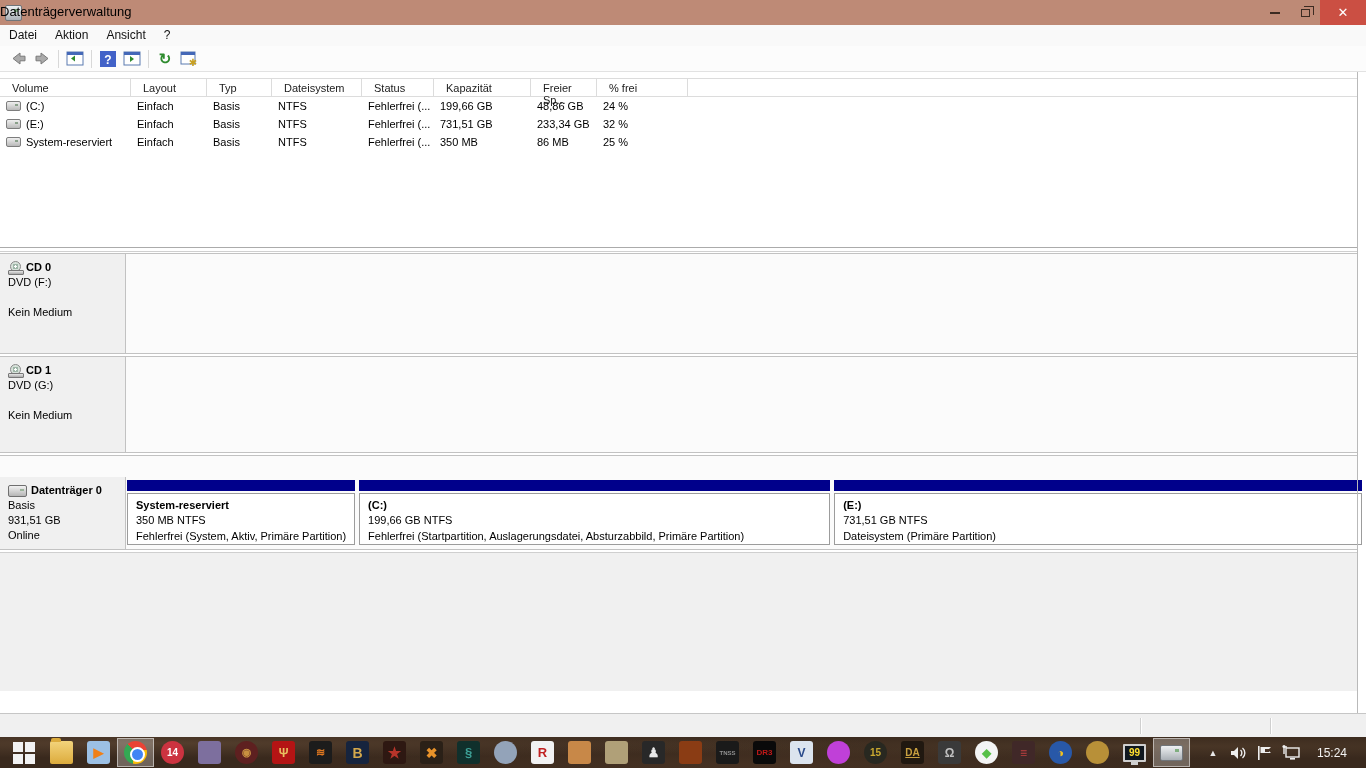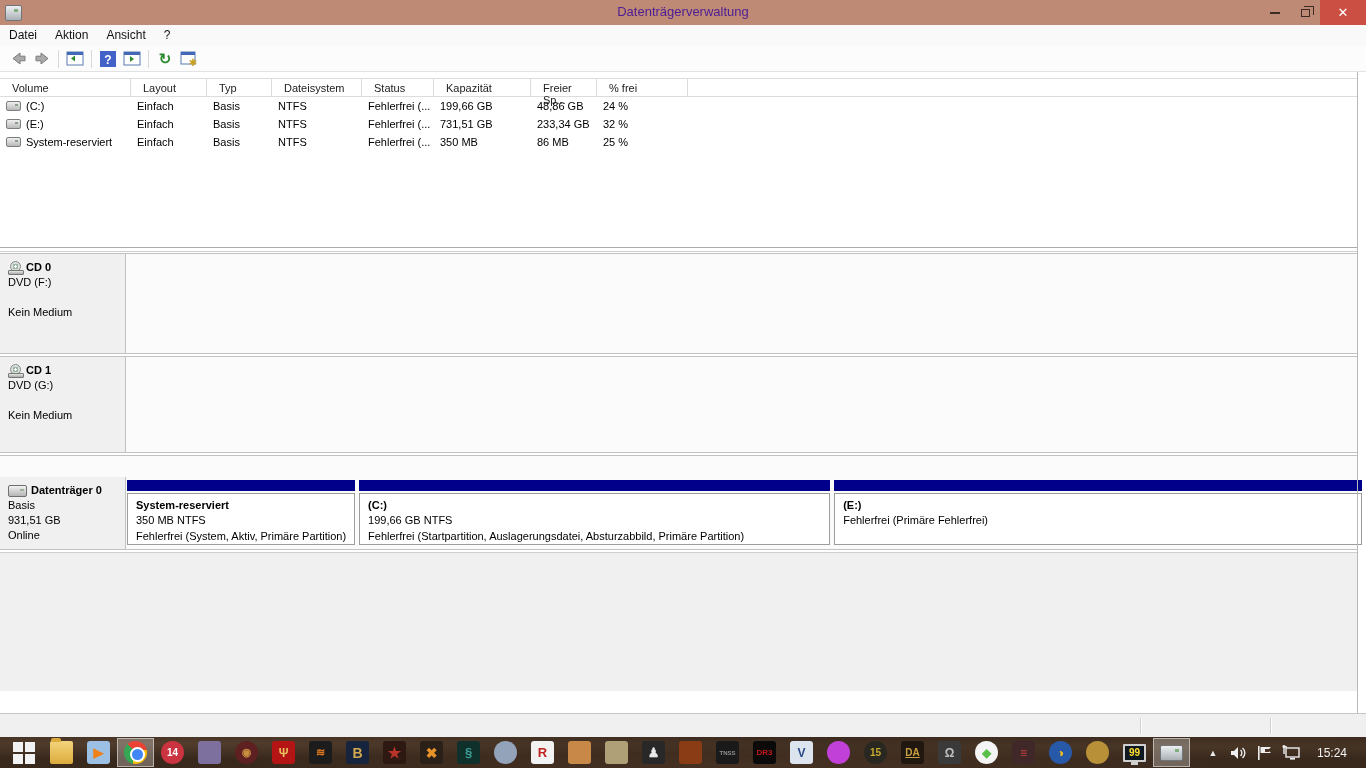--- a/index.html
+++ b/index.html
@@ -6,22 +6,22 @@
   html,body { width:1366px; height:768px; overflow:hidden; background:#2a2019;
               font-family:"Liberation Sans", sans-serif; }
   #stage { position:relative; width:1366px; height:768px; }
 
   
   #window { position:absolute; left:0; top:0; width:1366px; height:737px; background:#ffffff; }
 
   .titlebar { position:absolute; left:0; top:0; width:100%; height:25px; background:#be8a76;
               display:flex; align-items:center; }
   .titlebar .app-ic { margin-left:5px; }
-  .title-text { position:absolute; left:0; right:0; top:4px; text-align:center;
-                font-size:13px; color:#4c1d95; }
+  .title-text { position:absolute; left:0; right:0; top:4px; text-align:left;
+                font-size:13px; color:#000000; }
   .win-controls { position:absolute; right:0; top:0; height:25px; display:flex; }
   .wc { width:30px; height:25px; display:flex; align-items:center; justify-content:center;
         color:#3c2b22; font-size:12px; cursor:default; }
   .wc.close { width:46px; background:#cb4f43; color:#fff; font-size:13px; }
   .wc .minbar { width:10px; height:2px; background:#3c2b22; }
   .wc .restore { width:9px; height:8px; border:1px solid #3c2b22; position:relative; background:transparent; }
   .wc .restore:before { content:""; position:absolute; left:2px; top:-4px; width:9px; height:8px;
         border:1px solid #3c2b22; border-bottom:none; border-left:none; }
 
   .menubar { position:absolute; left:0; top:25px; width:100%; height:21px; background:#f9f9f9;
@@ -310,21 +310,22 @@
             <div class="pbody">
               <div class="pname">(C:)</div>
               <div>199,66 GB NTFS</div>
               <div>Fehlerfrei (Startpartition, Auslagerungsdatei, Absturzabbild, Primäre Partition)</div>
             </div>
           </div>
           <div class="part" style="flex: 0 0 42.9%;">
             <div class="strip"></div>
             <div class="pbody">
               <div class="pname">(E:)</div>
-              <div>Fehlerfrei (Primäre Fehlerfrei)</div>
+              <div>731,51 GB NTFS</div>
+              <div>Dateisystem (Primäre Partition)</div>
             </div>
           </div>
         </div>
       </div>
     </div>
 
     <div class="fill-area"></div>
 
 
     <div class="statusbar">

